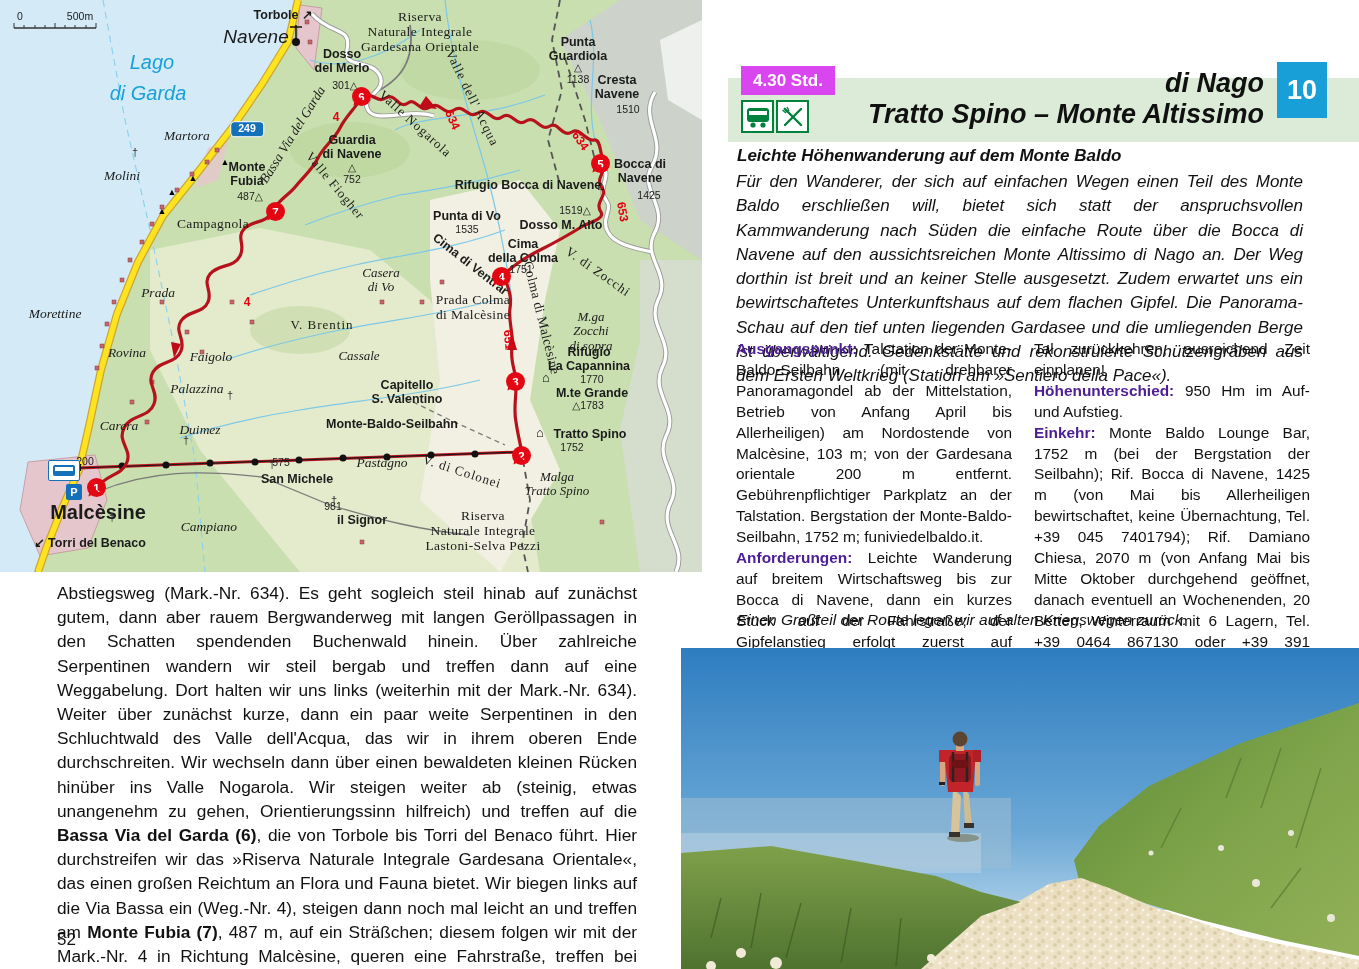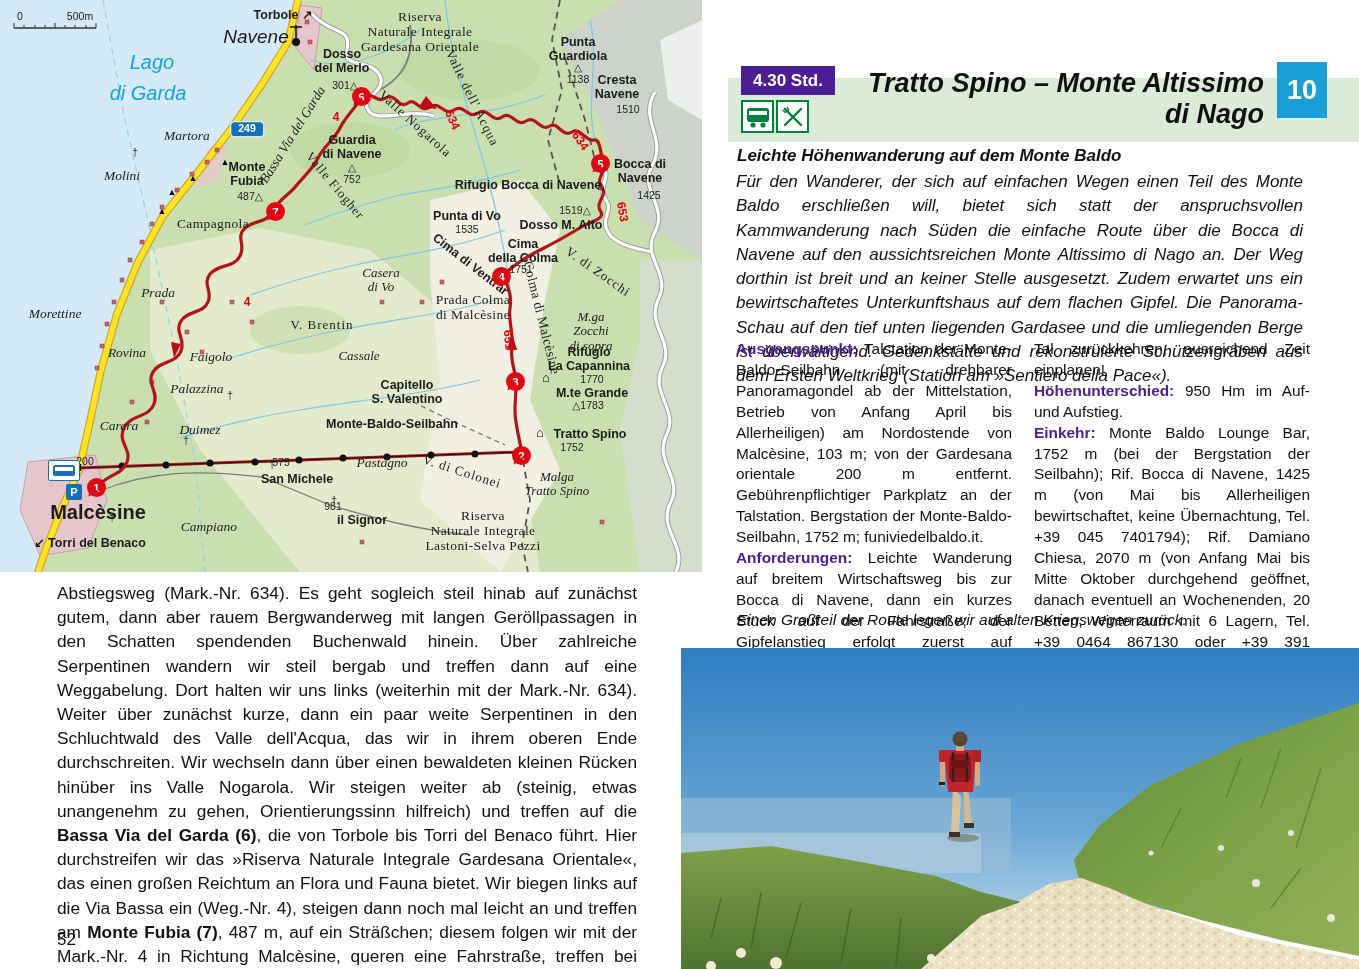--- a/index.html
+++ b/index.html
@@ -36,21 +36,21 @@
   
   .busstop{position:absolute;left:48px;top:460px;width:30px;height:19px;background:#fff;
       border:1px solid #1470b8;border-radius:2px;z-index:6;display:flex;align-items:center;justify-content:center}
   .busstop .bus{width:22px;height:11px;background:#1470b8;border-radius:2px;position:relative}
   .busstop .bus::before{content:"";position:absolute;left:2px;top:2px;width:18px;height:4px;background:#fff}
   .parking{position:absolute;left:66px;top:484px;width:16px;height:16px;background:#1470b8;color:#fff;
       font-weight:bold;font-size:11px;display:flex;align-items:center;justify-content:center;border-radius:2px;z-index:6}
 
   
   .band{position:absolute;left:728px;top:78px;width:631px;height:64px;background:#dcebd8}
-  .time-badge{position:absolute;left:741px;top:66px;width:94px;height:29px;background:#4c1d95;color:#fff;
+  .time-badge{position:absolute;left:741px;top:66px;width:94px;height:29px;background:#d946ef;color:#fff;
       font-weight:bold;font-size:17px;display:flex;align-items:center;justify-content:center}
   .hdr-icons{position:absolute;left:741px;top:100px;display:flex;gap:2px}
   .hicon{width:33px;height:33px;background:#fff;border:2px solid #00823c;box-sizing:border-box;
       display:flex;align-items:center;justify-content:center}
   .route-title{position:absolute;right:95px;top:68px;width:520px;text-align:right;font-weight:bold;
       font-style:italic;font-size:27px;line-height:31px;color:#101010}
   .route-number{position:absolute;left:1277px;top:62px;width:50px;height:56px;background:#199fd8;color:#fff;
       font-weight:bold;font-size:27px;display:flex;align-items:center;justify-content:center}
 
   
@@ -360,22 +360,22 @@
       </g>
       <g stroke="#00823c" stroke-width="1.4">
         <line x1="3" y1="3" x2="6" y2="7"></line>
           <line x1="6" y1="2" x2="8" y2="6"></line>
           <line x1="1.5" y1="5" x2="5" y2="8"></line>
       </g>
     </svg>
   </span>
 </div>
 <div class="route-title">
+  <div>di Nago</div>
   <div>Tratto Spino – Monte Altissimo</div>
-  <div>di Nago</div>
 </div>
 <div class="route-number">10</div>
 
 <div class="subtitle">Leichte Höhenwanderung auf dem Monte Baldo</div>
 <div class="intro">Für den Wanderer, der sich auf einfachen Wegen einen Teil des Monte Baldo erschließen will, bietet sich statt der anspruchsvollen Kammwanderung nach Süden die einfache Route über die Bocca di Navene auf den aussichtsreichen Monte Altissimo di Nago an. Der Weg dorthin ist breit und an keiner Stelle ausgesetzt. Zudem erwartet uns ein bewirtschaftetes Unterkunftshaus auf dem flachen Gipfel. Die Panorama-Schau auf den tief unten liegenden Gardasee und die umliegenden Berge ist überwältigend. Gedenkstätte und rekonstruierte Schützengräben aus dem Ersten Weltkrieg (Station am »Sentiero della Pace«).</div>
 <div class="infocol" id="col-left">
     <p class="info"><span class="glabel">Ausgangspunkt: </span>Talstation der Monte-Baldo-Seilbahn (mit drehbarer Panoramagondel ab der Mittelstation, Betrieb von Anfang April bis Allerheiligen) am Nordostende von Malcèsine, 103 m; von der Gardesana orientale 200 m entfernt. Gebührenpflichtiger Parkplatz an der Talstation. Bergstation der Monte-Baldo-Seilbahn, 1752 m; funiviedelbaldo.it.</p>
     <p class="info"><span class="glabel">Anforderungen: </span>Leichte Wanderung auf breitem Wirtschaftsweg bis zur Bocca di Navene, dann ein kurzes Stück auf der Fahrstraße; der Gipfelanstieg erfolgt zuerst auf Bergsteig, zuletzt auf altem Kriegsweg. Da wir mit der Seilbahn ins</p>
   </div>
 <div class="infocol" id="col-right">

